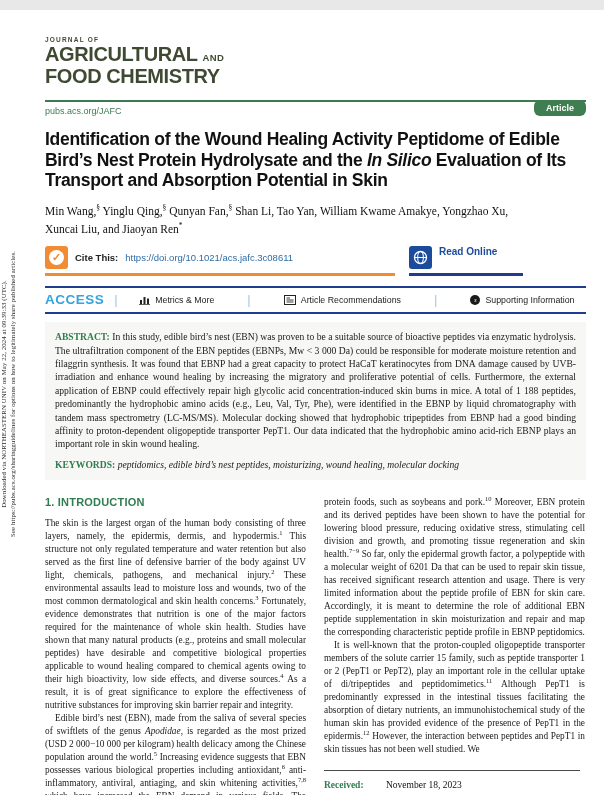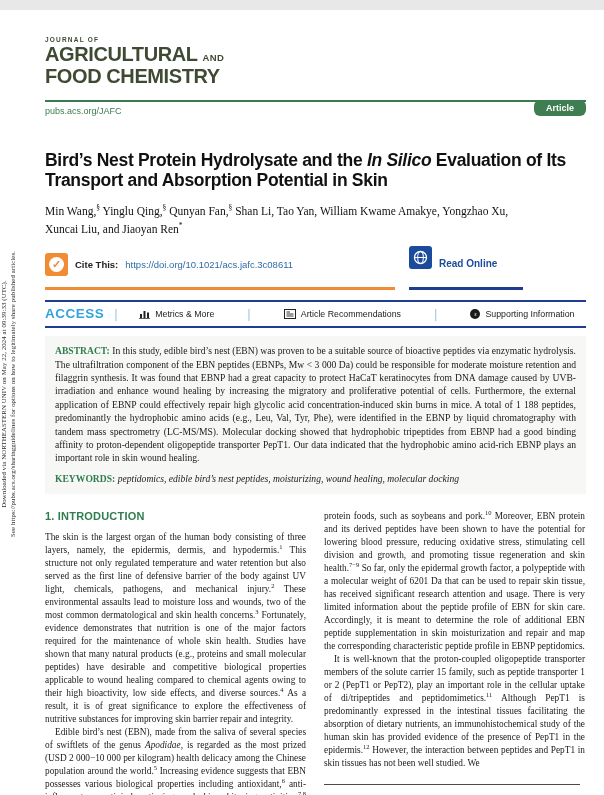--- a/index.html
+++ b/index.html
@@ -30,21 +30,21 @@
   .authors { margin-top:9px; font-size:11.5px; line-height:15px; color:#111; }
   .authors sup { font-size:7.5px; }
   
   .cite-row { margin-top:9px; display:flex; align-items:stretch; gap:14px; }
   .cite-left { display:flex; align-items:center; gap:7px; border-bottom:3px solid #f18b34; padding-bottom:4px; width:350px; }
   .cite-ico { width:23px; height:23px; background:#f18b34; border-radius:3px; display:flex; align-items:center; justify-content:center; }
   .cite-ico .disc { width:15px; height:15px; background:#fff; border-radius:50%; color:#f18b34; font-size:11px;
     font-weight:bold; display:flex; align-items:center; justify-content:center; font-family:"Liberation Sans", sans-serif; }
   .cite-label { font-family:"Liberation Sans", sans-serif; font-size:9.5px; font-weight:bold; color:#222; }
   .cite-doi { font-family:"Liberation Sans", sans-serif; font-size:9.5px; color:#2e6da4; text-decoration:none; }
-  .read-online { display:flex; align-items:flex-end; gap:7px; border-bottom:3px solid #1e3d8f; padding-bottom:18px; padding-right:26px; }
+  .read-online { display:flex; align-items:flex-start; gap:7px; border-bottom:3px solid #1e3d8f; padding-bottom:4px; padding-right:26px; }
   .ro-ico { width:23px; height:23px; background:#1d4b9b; border-radius:3px; display:flex; align-items:center; justify-content:center; }
   .ro-label { font-family:"Liberation Sans", sans-serif; font-size:10px; font-weight:bold; color:#1d4b9b; }
   
   .access-bar { margin-top:10px; border-top:2.5px solid #1e3d8f; border-bottom:2.5px solid #1e3d8f;
     display:flex; align-items:center; padding:4px 0 5px 0; font-family:"Liberation Sans", sans-serif; }
   .access-word { color:#35a3dd; font-size:13.5px; font-weight:bold; letter-spacing:.5px; }
   .acc-sep { color:#9fc9e8; font-size:13px; margin:0 10px; font-weight:normal; }
   .acc-item { display:flex; align-items:center; gap:5px; font-size:8.8px; color:#222; }
   .acc-flex { flex:1; display:flex; justify-content:space-around; align-items:center; }
   .si-circle { width:10px; height:10px; border-radius:50%; background:#1a1a1a; color:#fff; font-size:6px;
@@ -85,21 +85,21 @@
       <div class="kicker">JOURNAL OF</div>
       <div class="mast-line"><span>AGRICULTURAL </span><span class="mast-and">AND</span></div>
       <div class="mast-line">FOOD CHEMISTRY</div>
     </div>
 
     <div class="site-row">
       <span class="site-url">pubs.acs.org/JAFC</span>
       <span class="badge">Article</span>
     </div>
 
-    <h1 class="title"><br><span>Bird’s Nest Protein Hydrolysate and the </span><i>In Silico</i><span> Evaluation of Its</span><br><span>Transport and Absorption Potential in Skin</span></h1>
+    <h1 class="title"><span>Identification of the Wound Healing Activity Peptidome of Edible</span><br><span>Bird’s Nest Protein Hydrolysate and the </span><i>In Silico</i><span> Evaluation of Its</span><br><span>Transport and Absorption Potential in Skin</span></h1>
 
     <div class="authors"><span>Min Wang,</span><sup>§</sup><span> Yinglu Qing,</span><sup>§</sup><span> Qunyan Fan,</span><sup>§</sup><span> Shan Li, Tao Yan, William Kwame Amakye, Yongzhao Xu,</span><br><span>Xuncai Liu, and Jiaoyan Ren</span><sup>*</sup></div>
 
     <div class="cite-row">
       <div class="cite-left">
         <span class="cite-ico">
             <span class="disc">✓</span>
           </span>
         <span class="cite-label">Cite This:</span>
         <a class="cite-doi" href="#">https://doi.org/10.1021/acs.jafc.3c08611</a>

